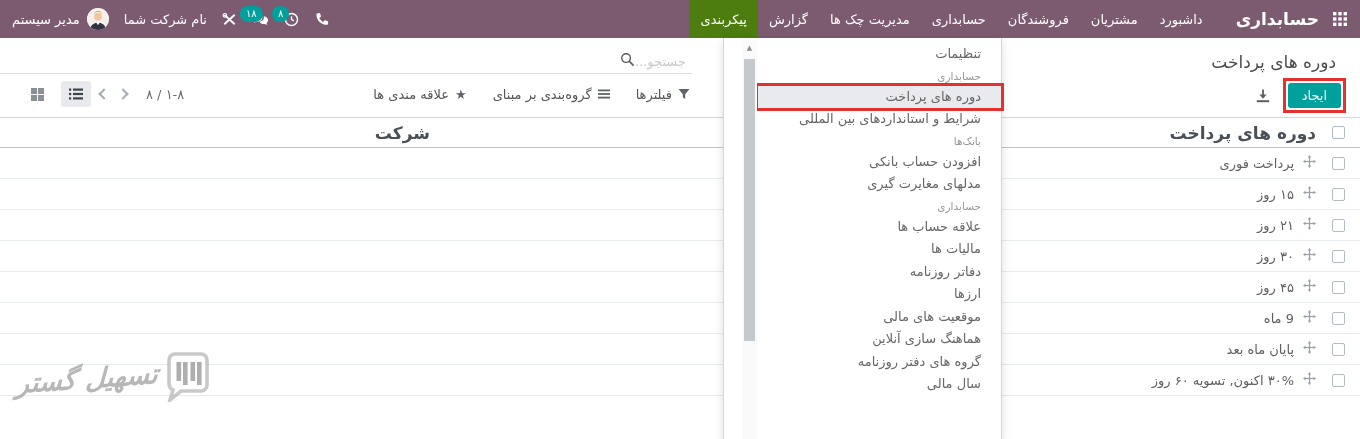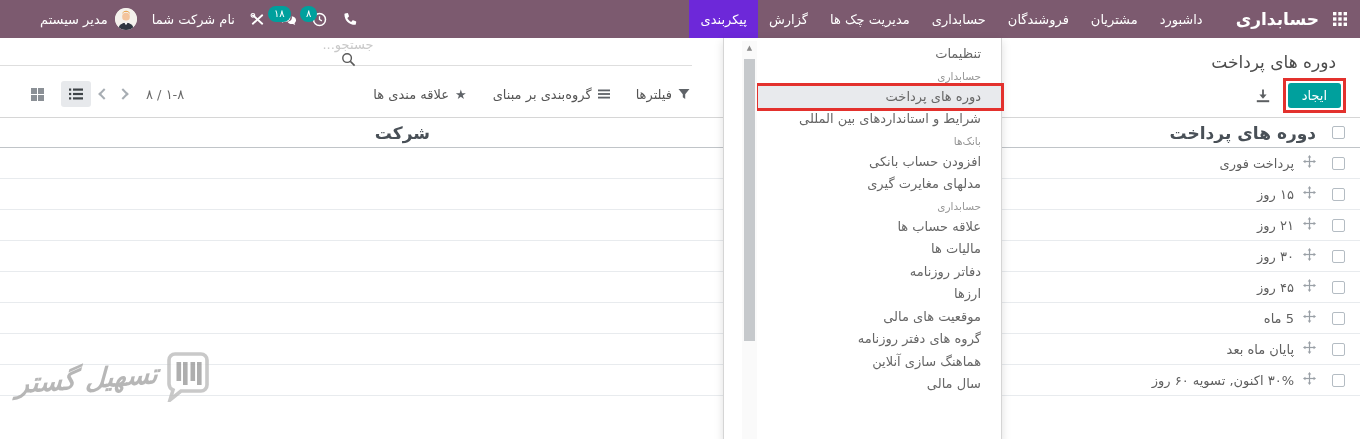--- a/index.html
+++ b/index.html
@@ -10,45 +10,45 @@
   
   .topbar { position:absolute; top:0; right:0; left:0; height:38px;
             background:var(--topbar,#7c5a6f); display:flex; align-items:stretch;
             justify-content:space-between; color:#fff; z-index:5; }
   .tb-right { display:flex; align-items:center; padding-right:13px; }
   .apps-btn { display:flex; align-items:center; margin-left:14px; cursor:pointer; }
   .app-title { font-size:17px; font-weight:bold; margin-left:22px; white-space:nowrap; }
   .topnav { display:flex; align-items:stretch; height:38px; }
   .menu-item { display:flex; align-items:center; padding:0 11px; font-size:13px;
                color:#fff; text-decoration:none; white-space:nowrap; cursor:pointer; }
-  .menu-item.active { background:#6d28d9; }
+  .menu-item.active { background:#4d7c0f; }
   .tb-left { display:flex; align-items:center; gap:15px; padding-left:12px; font-size:13px; }
   .systray-icon { position:relative; display:flex; align-items:flex-end; cursor:pointer; }
   .badge { position:absolute; top:-6px; left:-12px; background:var(--accent,#00a09d);
            color:#fff; font-size:10px; line-height:1; padding:3px 6px; border-radius:9px;
            white-space:nowrap; }
   .company-name { white-space:nowrap; cursor:pointer; }
-  .user-zone { display:flex; align-items:center; gap:7px; cursor:pointer;margin-left:28px; }
+  .user-zone { display:flex; align-items:center; gap:7px; cursor:pointer; }
   .avatar { width:22px; height:22px; border-radius:50%; overflow:hidden; background:#f4f1ec;
             flex:0 0 auto; }
   .user-name { white-space:nowrap; }
 
   
   .control-panel { position:absolute; top:38px; right:0; left:0; height:79px; background:#fff; }
   .breadcrumb { position:absolute; top:14px; right:24px; font-size:17px; color:#4c4c4c; }
   .cp-actions { position:absolute; top:40px; right:14px; display:flex; align-items:center; gap:13px; }
   .annotation-box { border:3px solid var(--annotation,#e3312d); padding:2px; display:inline-block; }
   .create-btn { background:var(--accent,#00a09d); color:#fff; border:none; font-size:13px;
                 padding:5px 14px; border-radius:3px; cursor:pointer;
                 font-family:inherit; }
   .export-btn { cursor:pointer; display:flex; align-items:center; }
 
-  .search-box { position:absolute; top:4px; left:0; width:692px; height:24px;
-                border-bottom:1px solid #dedede; display:flex; justify-content:center;
-                align-items:center; padding:0 6px 0 10px;flex-direction:column; }
+  .search-box { position:absolute; top:12px; left:0; width:692px; height:24px;
+                border-bottom:1px solid #dedede; display:flex; justify-content:flex-start;
+                align-items:center; padding:0 6px 0 10px; }
   .search-placeholder { color:#c9c9c9; font-size:13px; }
 
   .filter-row { position:absolute; top:42px; left:0; width:692px; height:28px;
                 display:flex; justify-content:space-between; align-items:center; }
   .filter-btns { display:flex; align-items:center; gap:26px; padding-right:2px; }
   .fbtn { display:flex; align-items:center; gap:6px; font-size:13px; color:#555;
           cursor:pointer; white-space:nowrap; }
   .fav-star { color:#5f6368; font-size:13px; }
   .pager-group { direction:ltr; display:flex; align-items:center; gap:9px; padding-left:22px;justify-content:space-between; }
   .vs-btn { width:30px; height:26px; display:flex; align-items:center; justify-content:center;
@@ -406,21 +406,21 @@
                 <line x1="2.5" y1="8" x2="13.5" y2="8"></line>
               </g>
               <g fill="#9aa0a6">
                 <path d="M8 0 L10.2 3 H5.8 Z"></path>
                 <path d="M8 16 L10.2 13 H5.8 Z"></path>
                 <path d="M0 8 L3 5.8 V10.2 Z"></path>
                 <path d="M16 8 L13 5.8 V10.2 Z"></path>
               </g>
             </svg>
           </span>
-          <span>5 ماه</span>
+          <span>9 ماه</span>
         </div>
         <div class="cell-company"></div>
       </div>
 
       <div class="trow">
         <div class="cell-check">
           <span class="checkbox"></span>
         </div>
         <div class="cell-name">
           <span class="drag-handle">
@@ -509,22 +509,22 @@
         <div class="dd-row item">علاقه حساب ها</div>
 
         <div class="dd-row item">مالیات ها</div>
 
         <div class="dd-row item">دفاتر روزنامه</div>
 
         <div class="dd-row item">ارزها</div>
 
         <div class="dd-row item">موقعیت های مالی</div>
 
+        <div class="dd-row item">هماهنگ سازی آنلاین</div>
+
         <div class="dd-row item">گروه های دفتر روزنامه</div>
 
-        <div class="dd-row item">هماهنگ سازی آنلاین</div>
-
         <div class="dd-row item">سال مالی</div>
 
     </div>
   </div>
 
 </div>
 
 </body></html>

